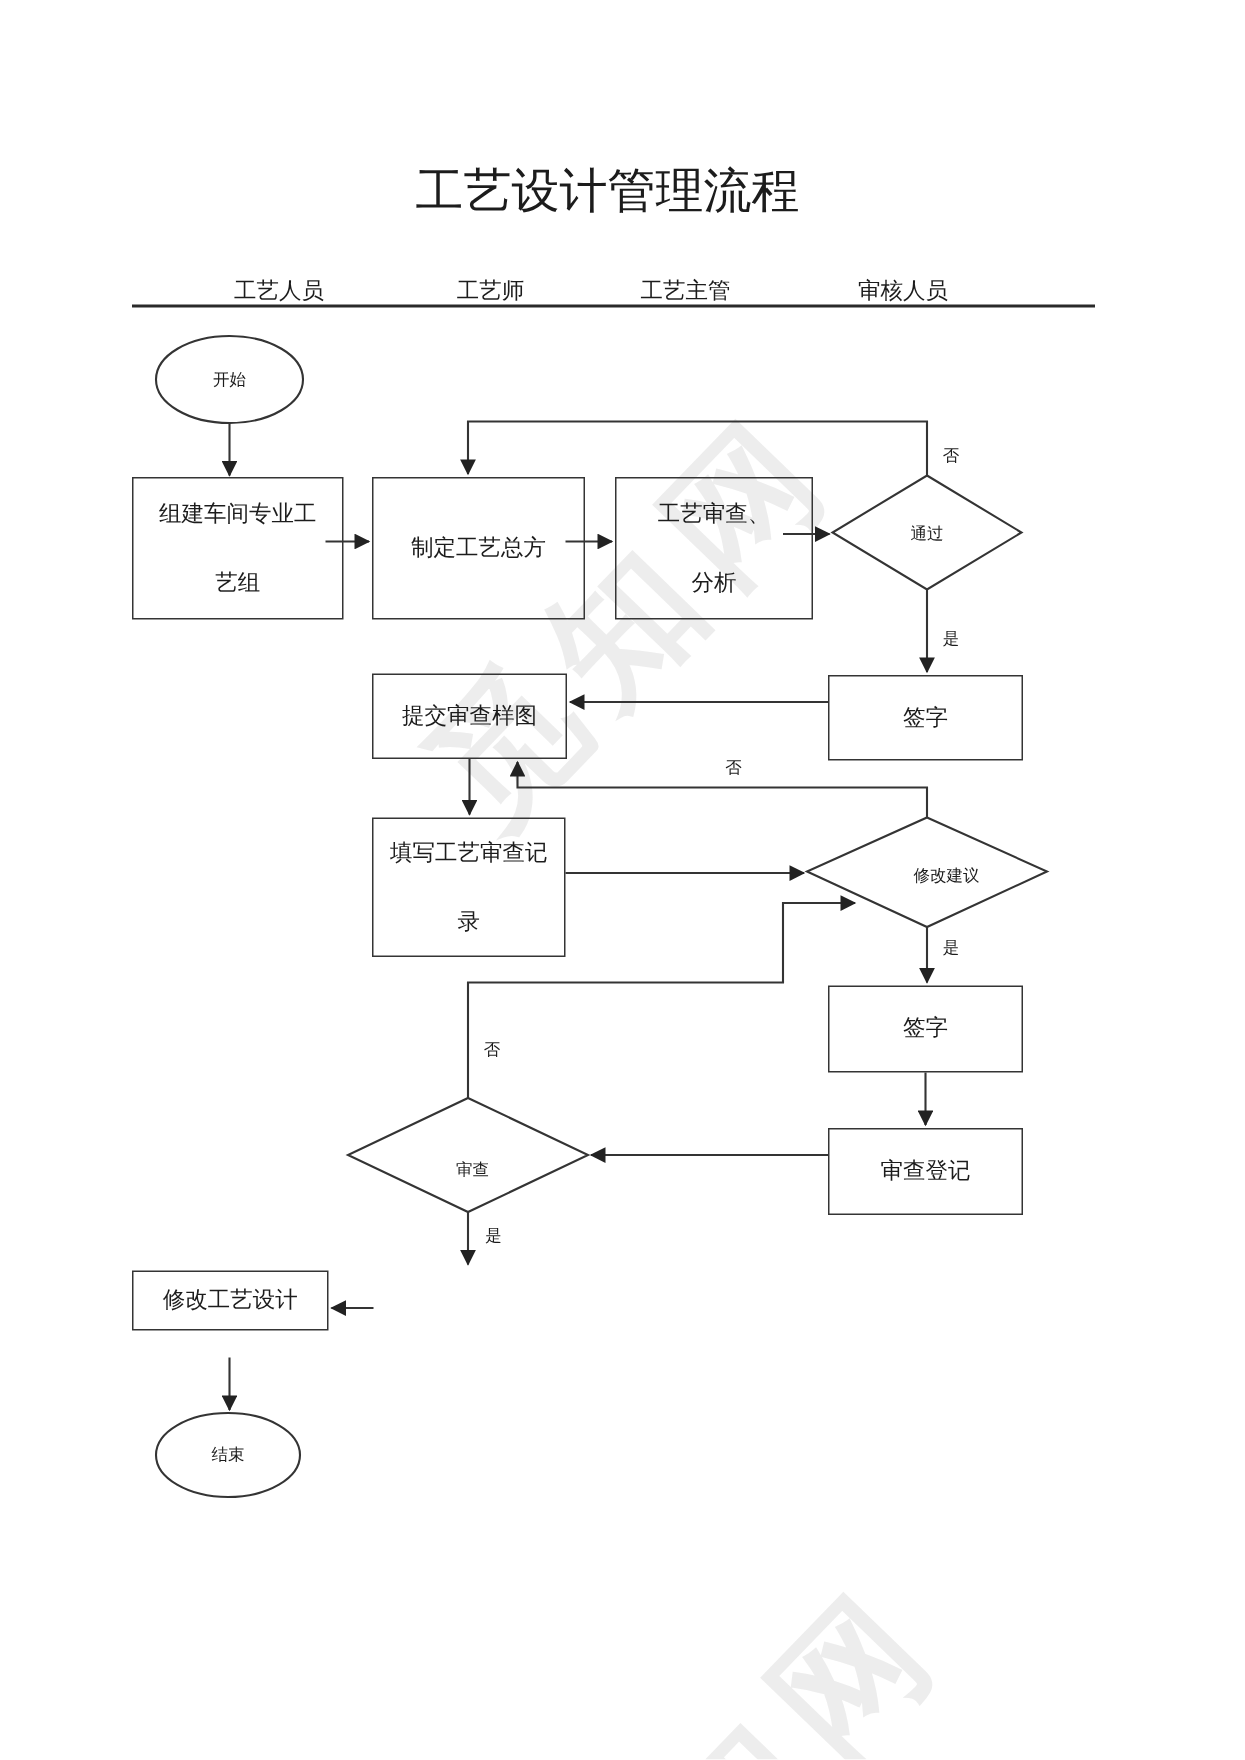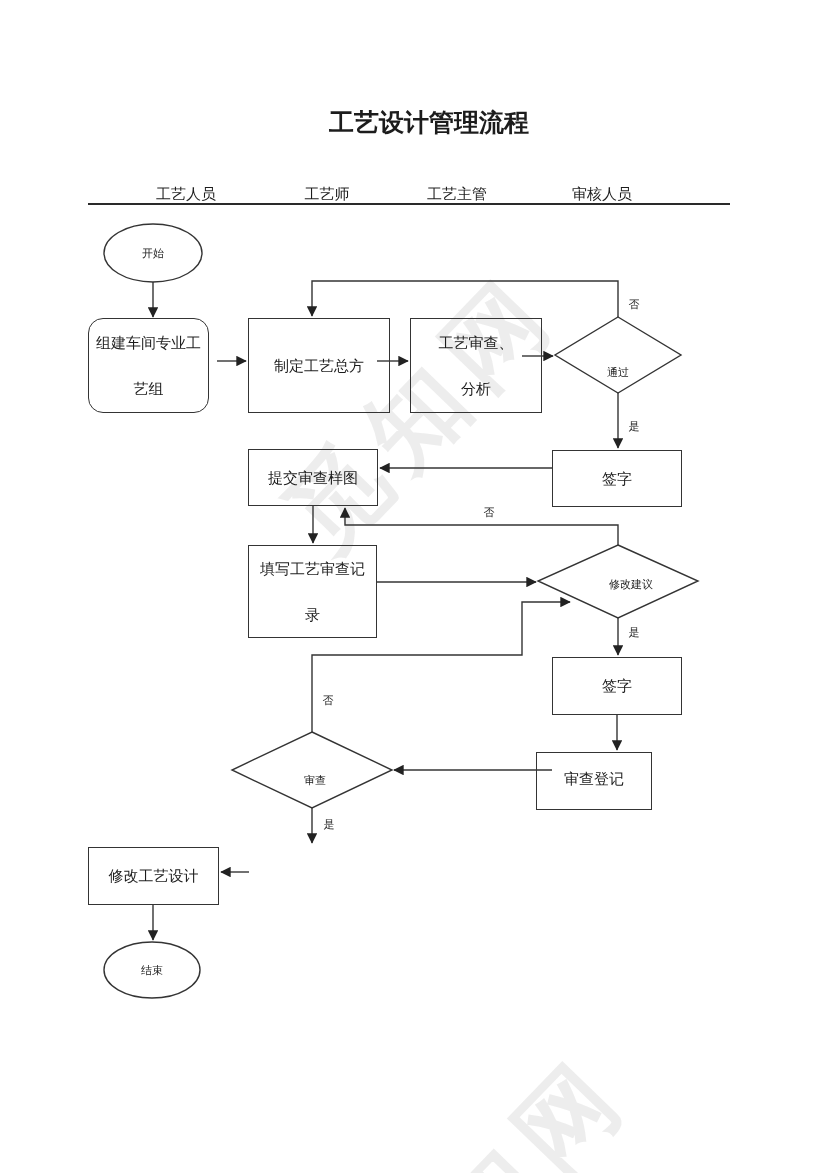--- a/index.html
+++ b/index.html
@@ -18,25 +18,25 @@
     font-weight: 700;
     letter-spacing: 16px;
     color: rgba(140, 140, 140, 0.16);
     white-space: nowrap;
     transform: translate(-50%, -50%) rotate(-46deg);
     z-index: 1;
     pointer-events: none;
   }
   #doc-title {
     position: absolute;
-    left: 429px;
+    left: 405px;
     top: 106px;
     transform: translateX(-50%);
-    font-size: 25px;
-    font-weight: 700;
+    font-size: 32px;
+    font-weight: 400;
     white-space: nowrap;
     z-index: 3;
   }
   .lane-header {
     position: absolute;
     top: 194px;
     transform: translate(-50%, -50%);
     font-size: 15px;
     white-space: nowrap;
     z-index: 3;
@@ -122,21 +122,21 @@
       <line x1="618" y1="618" x2="618" y2="655" marker-end="url(#arr)"></line>
       <line x1="617" y1="715" x2="617" y2="750" marker-end="url(#arr)"></line>
       <line x1="552" y1="770" x2="394" y2="770" marker-end="url(#arr)"></line>
       <polyline points="312,732 312,655 522,655 522,602 570,602" marker-end="url(#arr)"></polyline>
       <line x1="312" y1="808" x2="312" y2="843" marker-end="url(#arr)"></line>
       <line x1="249" y1="872" x2="221" y2="872" marker-end="url(#arr)"></line>
       <line x1="153" y1="905" x2="153" y2="940" marker-end="url(#arr)"></line>
     </g>
   </svg>
 
-  <div class="node-box" style="left:88px; top:318px; width:121px; height:95px;border-radius:15px;">
+  <div class="node-box" style="left:88px; top:318px; width:141px; height:95px;">
     <span class="bline">组建车间专业工</span>
     <span class="bline">艺组</span>
   </div>
   <div class="node-box" style="left:248px; top:318px; width:142px; height:95px;">
     <span class="bline">制定工艺总方</span>
   </div>
   <div class="node-box" style="left:410px; top:318px; width:132px; height:95px;">
     <span class="bline">工艺审查、</span>
     <span class="bline">分析</span>
   </div>
@@ -146,30 +146,30 @@
   <div class="node-box" style="left:248px; top:545px; width:129px; height:93px;">
     <span class="bline">填写工艺审查记</span>
     <span class="bline">录</span>
   </div>
   <div class="node-box" style="left:248px; top:449px; width:130px; height:57px;">
     <span class="sline">提交审查样图</span>
   </div>
   <div class="node-box" style="left:552px; top:657px; width:130px; height:58px;">
     <span class="sline">签字</span>
   </div>
-  <div class="node-box" style="left:536px; top:752px; width:116px; height:58px;font-family:Liberation Mono, monospace;">
+  <div class="node-box" style="left:552px; top:752px; width:130px; height:58px;">
     <span class="sline">审查登记</span>
   </div>
-  <div class="node-box" style="left:88px; top:847px; width:131px; height:58px;">
+  <div class="node-box" style="left:88px; top:847px; width:131px; height:40px;">
     <span class="sline">修改工艺设计</span>
   </div>
 
   <span class="shape-label" style="left:153px; top:253px;">开始</span>
   <span class="shape-label" style="left:152px; top:970px;">结束</span>
-  <span class="shape-label" style="left:618px; top:356px;margin-top:16px;">通过</span>
+  <span class="shape-label" style="left:618px; top:356px;">通过</span>
   <span class="shape-label" style="left:619px; top:584px;margin-left:12px;">修改建议</span>
   <span class="shape-label" style="left:315px; top:780px;">审查</span>
 
   <span class="edge-label" style="left:634px; top:304px;">否</span>
   <span class="edge-label" style="left:634px; top:426px;">是</span>
   <span class="edge-label" style="left:489px; top:512px;">否</span>
   <span class="edge-label" style="left:634px; top:632px;">是</span>
   <span class="edge-label" style="left:328px; top:700px;">否</span>
   <span class="edge-label" style="left:329px; top:824px;">是</span>
 

